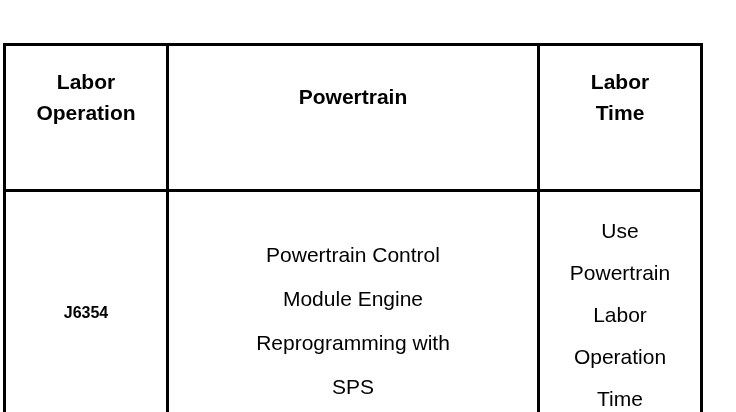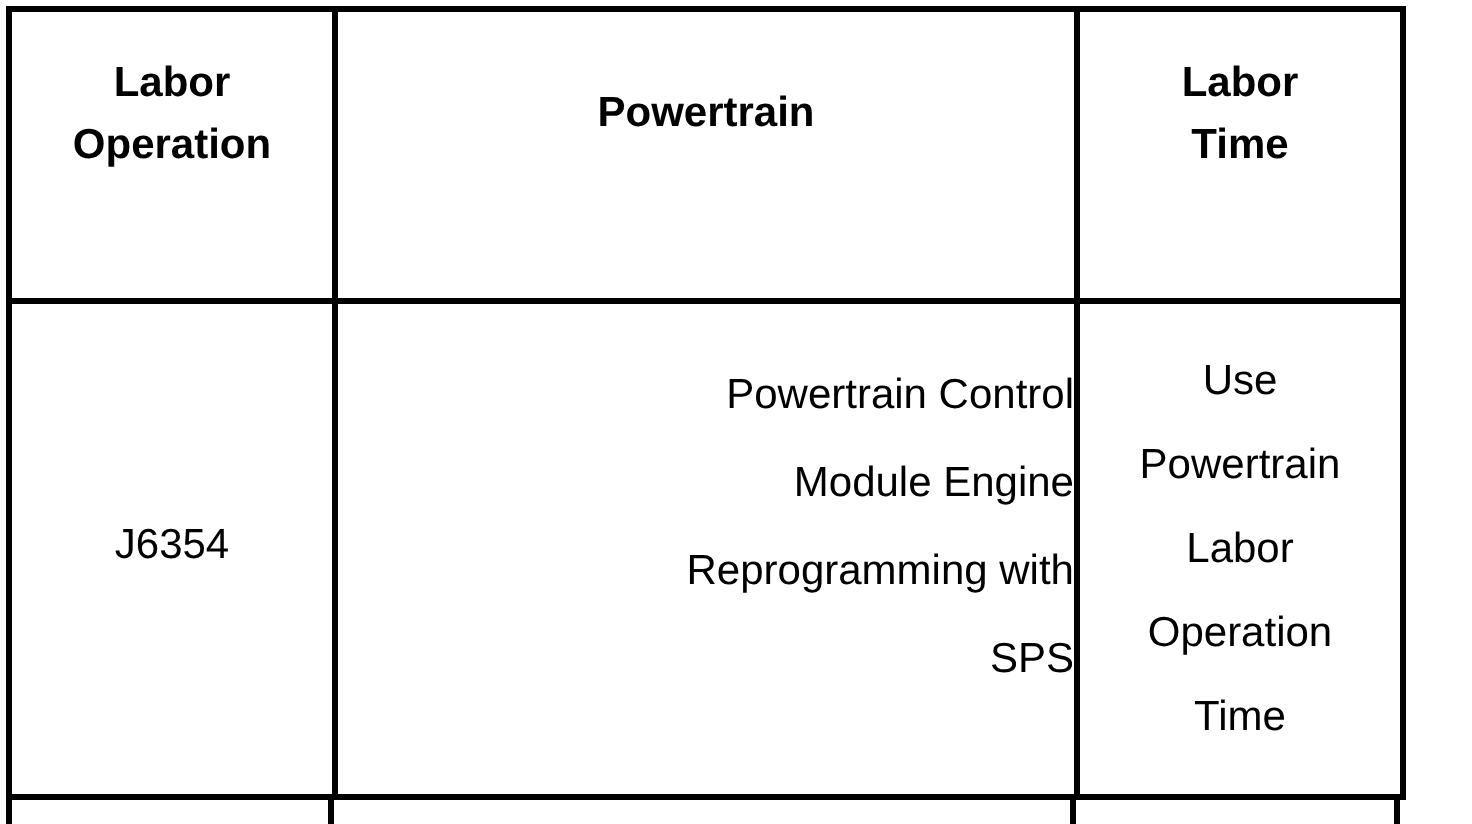--- a/index.html
+++ b/index.html
@@ -13,20 +13,21 @@
     overflow: hidden;
     font-family: "Liberation Sans", sans-serif;
     color: #000000;
   }
 
   #screen {
     position: relative;
     width: 736px;
     height: 352px;
     background: #ffffff;
+    margin-top: 40px;
   }
 
   
   .labor-table {
     position: absolute;
     left: 3px;
     top: 3px;
     width: 697px;          
     border-collapse: collapse;
     table-layout: fixed;
@@ -90,30 +91,29 @@
   }
 
   .body-lines .line { display: block; }
 
   
   .body-value {
     position: absolute;
     left: 0;
     right: 0;
     top: 108px;
-    font-size: 21px;
-    font-weight: normal;
+    font-size: 16px;
+    font-weight: bold;
     line-height: 26px;
   }
 
   
   .body-lines.desc {
-    top: 24px;
+    top: 41px;
     line-height: 44px;
-    text-align: right;
   }
 
   
   .stub {
     position: absolute;
     width: 3px;
     background: #000000;
     top: 400px;
     height: 12px;
   }

